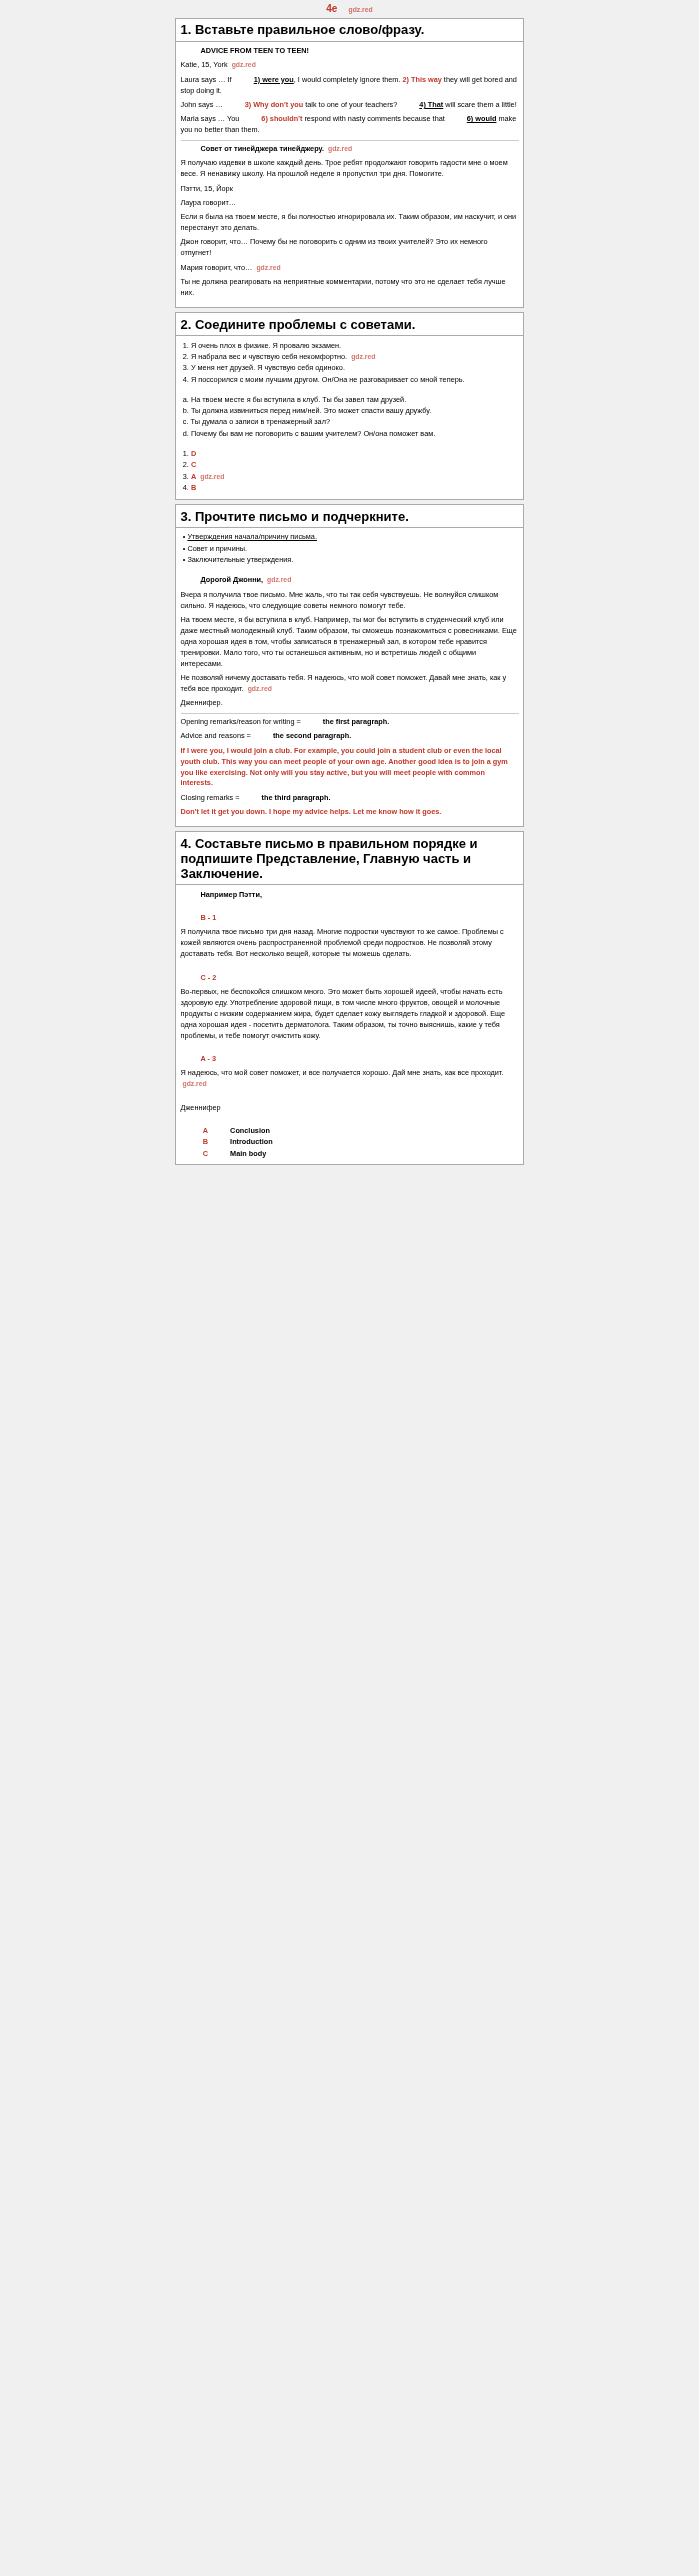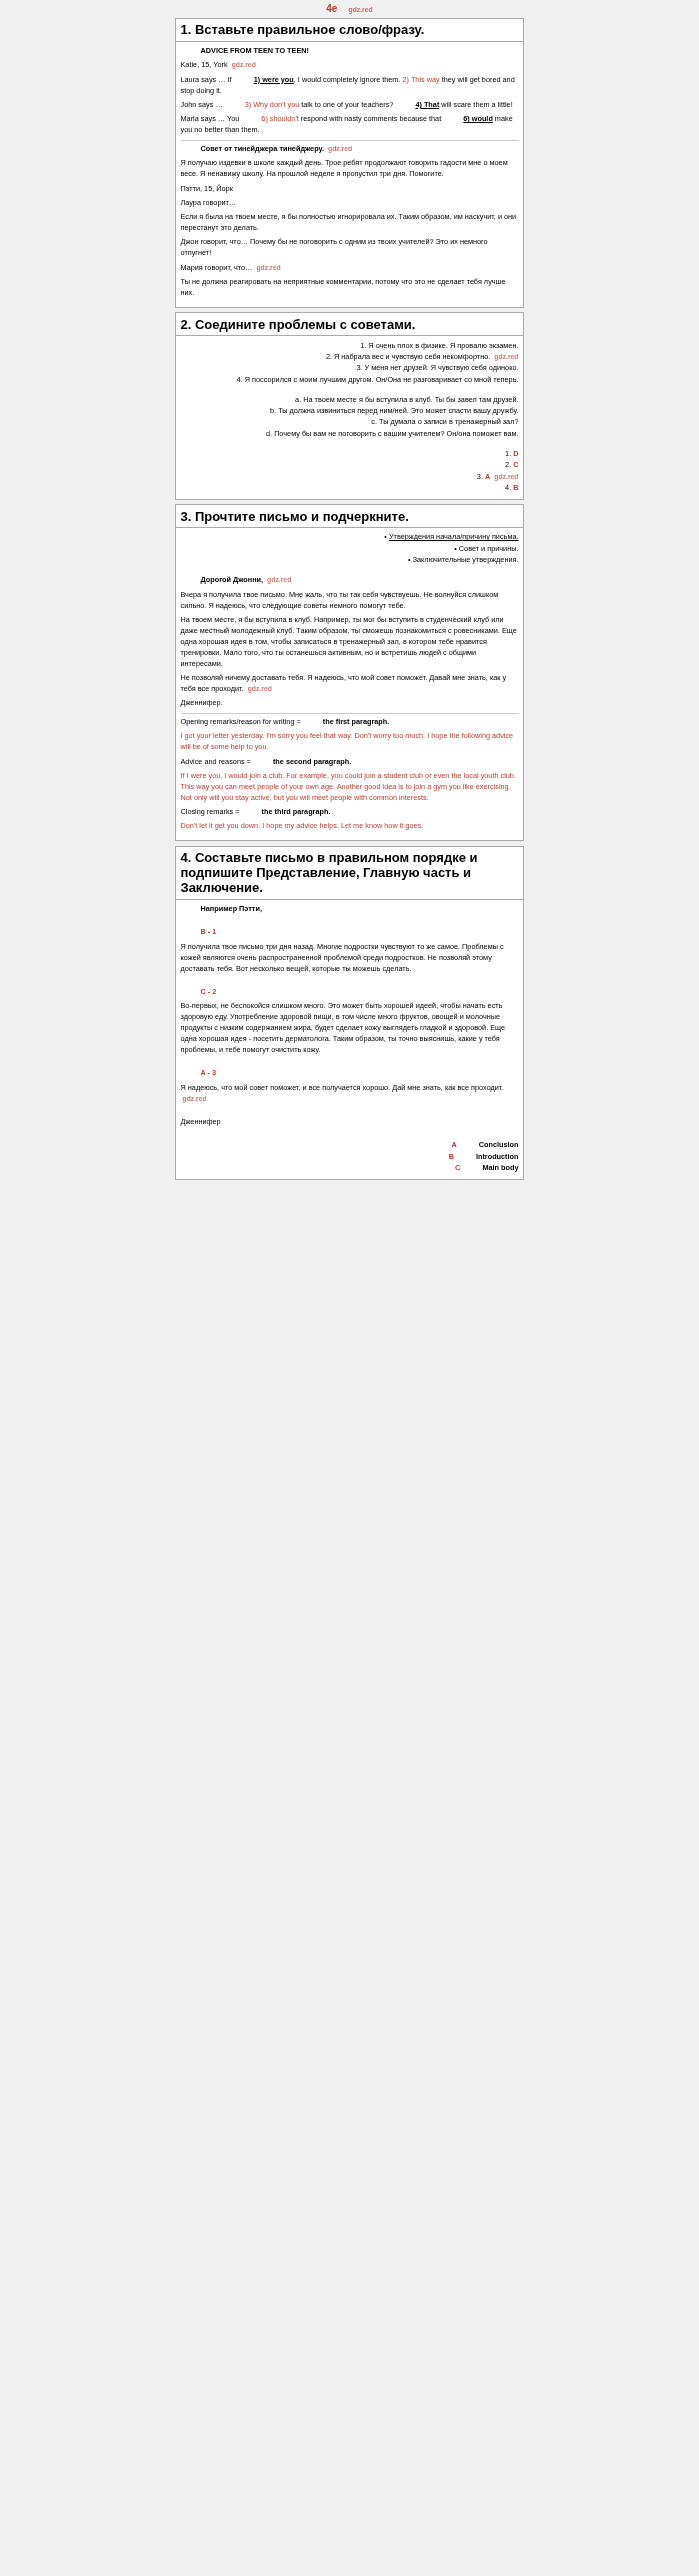--- a/index.html
+++ b/index.html
@@ -37,22 +37,22 @@
       border-bottom: 0.6px solid #aaa;
       font-size: 13px;
     }
     .section-body {
       padding: 4.5px;
     }
     p { margin-bottom: 3.4px; line-height: 1.5; }
     .bold { font-weight: bold; margin-left: 20px; }
     .underline { text-decoration: underline; }
     .red { color: #c0392b; }
-    .highlight-red { color: #c0392b; font-weight: normal; }
-    .list-item { margin-bottom: 2.3px; padding-left: 2.3px; text-align: right; }
+    .highlight-red { color: #c0392b; font-weight: bold; }
+    .list-item { margin-bottom: 2.3px; padding-left: 2.3px; }
     .letter-answer { font-weight: bold; }
     hr { border: none; border-top: 0.6px solid #ccc; margin: 3.4px 0; }
   </style>
 </head>
 <body>
 
 <div class="page-header">
   <span>4e</span>
   &nbsp;&nbsp;
   <span class="watermark">gdz.red</span>
@@ -107,21 +107,20 @@
     <div class="list-item">• Совет и причины.</div>
     <div class="list-item">• Заключительные утверждения.</div>
     <br>
     <p class="bold">Дорогой Джонни, &nbsp;<span class="watermark">gdz.red</span></p>
     <p>Вчера я получила твое письмо. Мне жаль, что ты так себя чувствуешь. Не волнуйся слишком сильно. Я надеюсь, что следующие советы немного помогут тебе.</p>
     <p>На твоем месте, я бы вступила в клуб. Например, ты мог бы вступить в студенческий клуб или даже местный молодежный клуб. Таким образом, ты сможешь познакомиться с ровесниками. Еще одна хорошая идея в том, чтобы записаться в тренажерный зал, в котором тебе нравится тренировки. Мало того, что ты останешься активным, но и встретишь людей с общими интересами.</p>
     <p>Не позволяй ничему доставать тебя. Я надеюсь, что мой совет поможет. Давай мне знать, как у тебя все проходит. &nbsp;<span class="watermark">gdz.red</span></p>
     <p>Дженнифер.</p>
     <hr>
     <p>Opening remarks/reason for writing = <span class="bold">the first paragraph.</span></p>
-    <p class="highlight-red">I got your letter yesterday. I'm sorry you feel that way. Don't worry too much. I hope the following advice will be of some help to you.</p>
     <p>Advice and reasons = <span class="bold">the second paragraph.</span></p>
     <p class="highlight-red">If I were you, I would join a club. For example, you could join a student club or even the local youth club. This way you can meet people of your own age. Another good idea is to join a gym you like exercising. Not only will you stay active, but you will meet people with common interests.</p>
     <p>Closing remarks = <span class="bold">the third paragraph.</span></p>
     <p class="highlight-red">Don't let it get you down. I hope my advice helps. Let me know how it goes.</p>
   </div>
 </div>
 
 <div class="section">
   <div class="section-title">4. Составьте письмо в правильном порядке и подпишите Представление, Главную часть и Заключение.</div>
   <div class="section-body">

